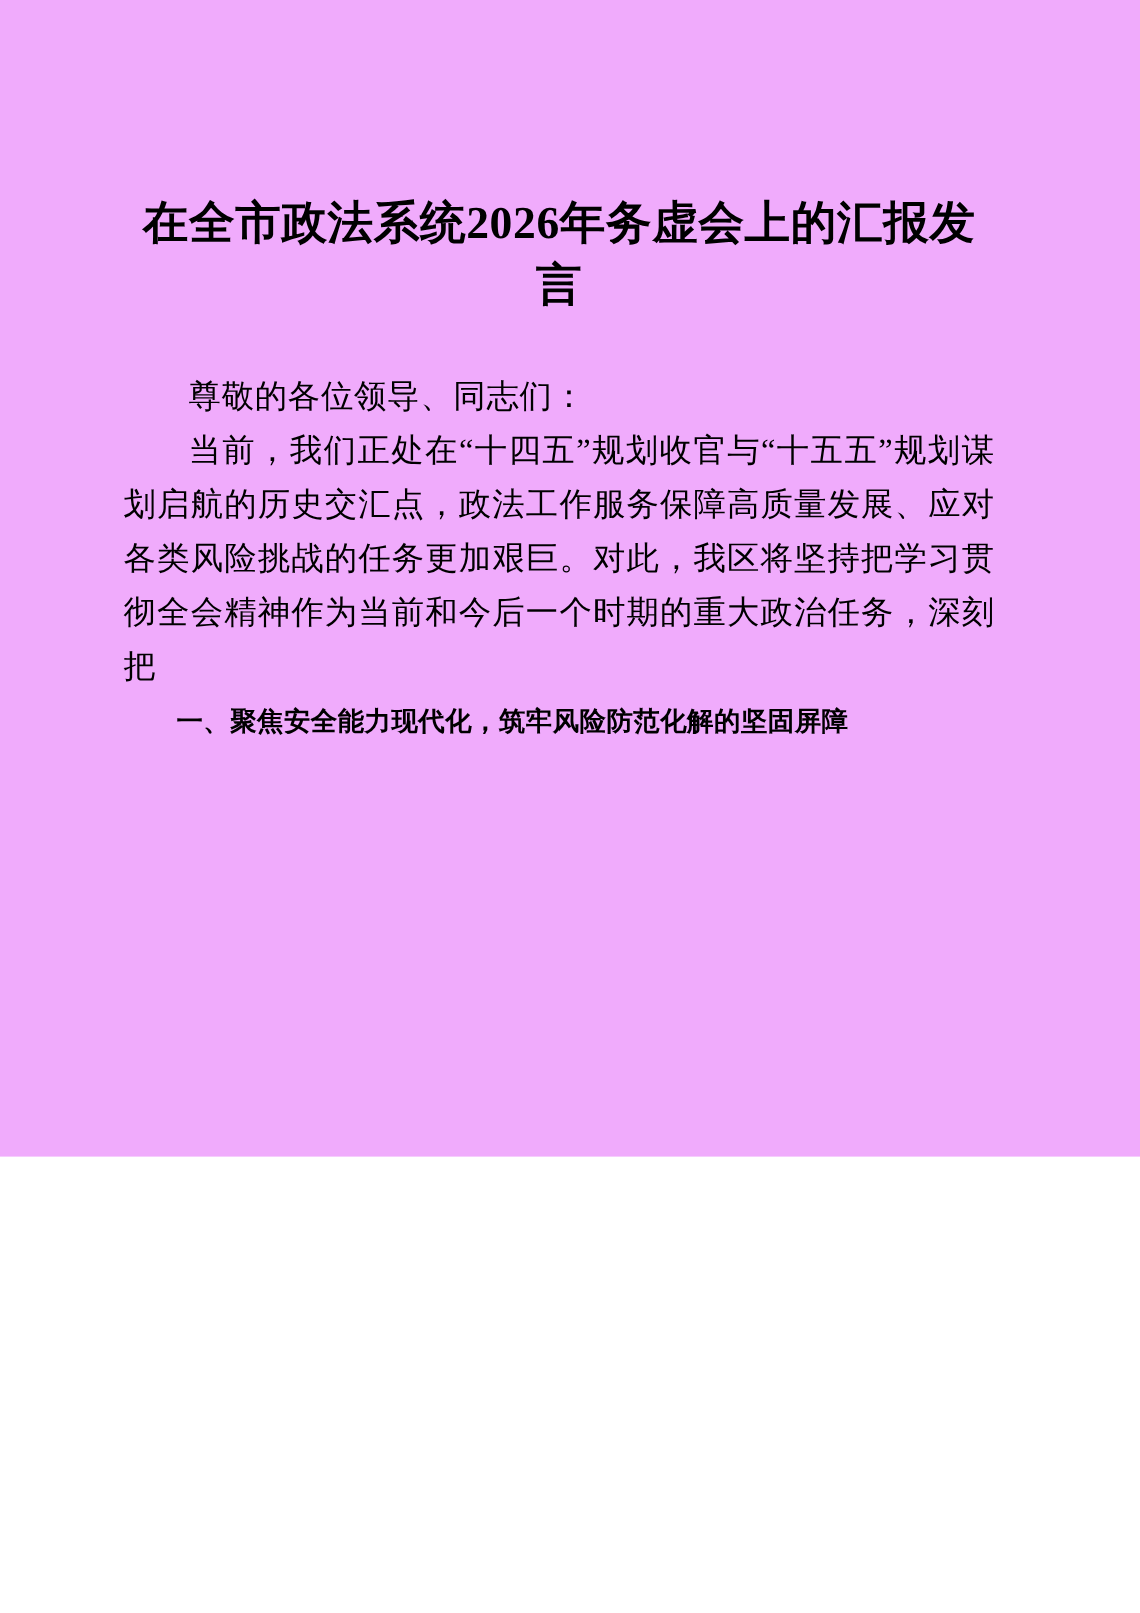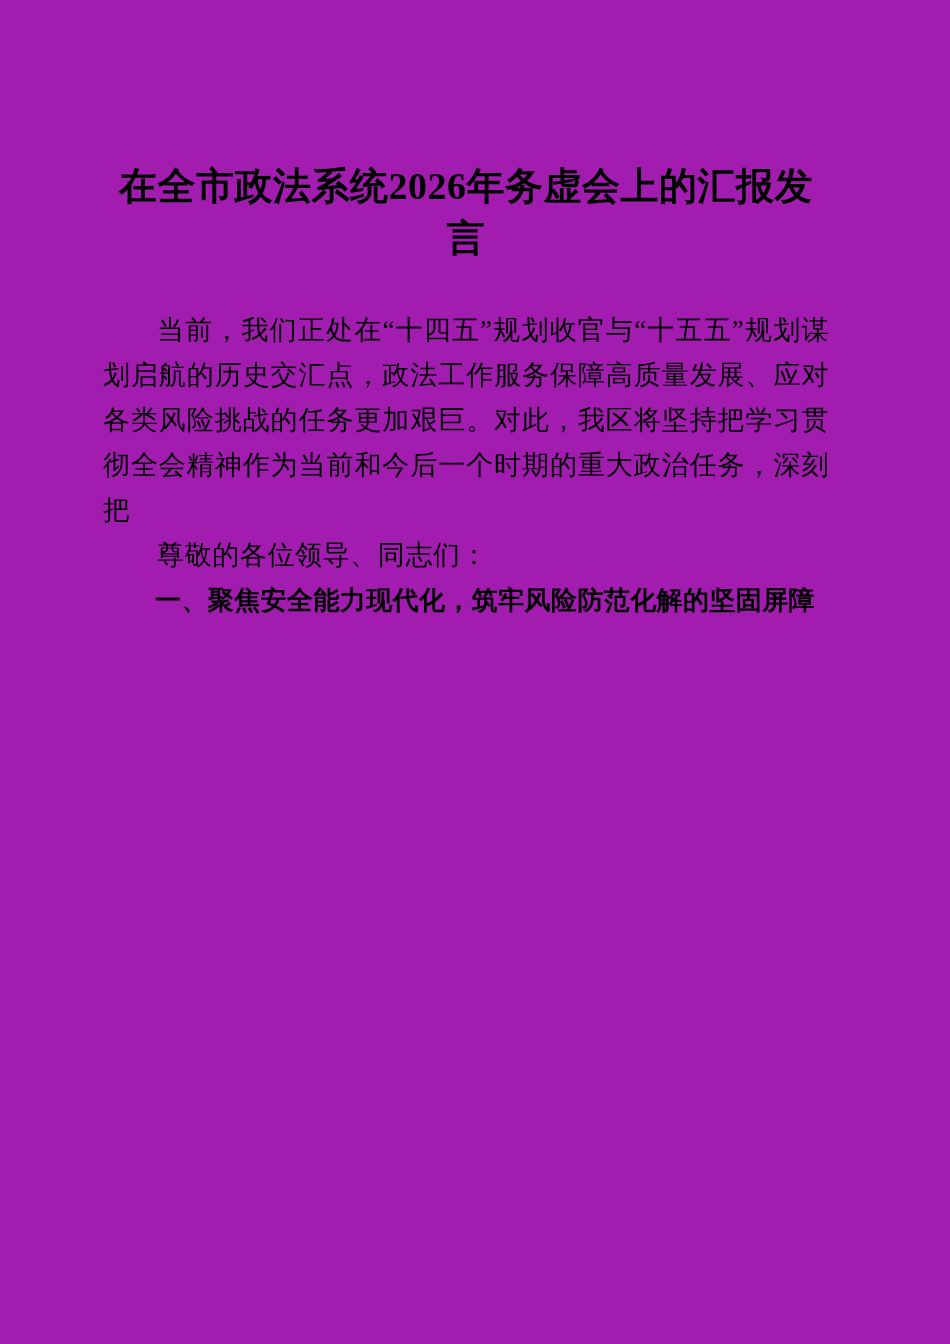--- a/index.html
+++ b/index.html
@@ -5,22 +5,22 @@
 <style>
   html, body {
     margin: 0;
     padding: 0;
     background: #ffffff;
   }
 
   .page {
     position: relative;
     width: 950px;
-    height: 1344px;
-    background: #a21caf;
+    height: 964px;
+    background: #f0abfc;
     margin: 0 auto;
     overflow: hidden;
     box-sizing: border-box;
   }
 
   .content {
     position: absolute;
     left: 103px;
     top: 0;
     width: 726px;
@@ -64,41 +64,41 @@
 
   
   p.para.no-justify-last {
     text-align: justify;
   }
 
   
   h2.section-heading {
     font-family: "Liberation Sans", "DejaVu Sans", sans-serif;
     font-weight: bold;
-    font-size: 26px;
+    font-size: 22px;
     line-height: 45px;
     color: #000000;
     margin: 0;
     text-indent: 2em;
     letter-spacing: 0.4px;
   }
 </style>
 </head>
 <body>
 
 <div class="page">
   <div class="content">
 
     <h1 class="doc-title">在全市政法系统2026年务虚会上的汇报发言</h1>
 
     <div class="body-block">
 
+      <p class="para indent">尊敬的各位领导、同志们：</p>
+
       <p class="para indent no-justify-last">当前，我们正处在“十四五”规划收官与“十五五”规划谋划启航的历史交汇点，政法工作服务保障高质量发展、应对各类风险挑战的任务更加艰巨。对此，我区将坚持把学习贯彻全会精神作为当前和今后一个时期的重大政治任务，深刻把</p>
-
-      <p class="para indent">尊敬的各位领导、同志们：</p>
 
 
       <h2 class="section-heading">一、聚焦安全能力现代化，筑牢风险防范化解的坚固屏障</h2>
 
 
     </div>
   </div>
 </div>
 
 </body></html>

